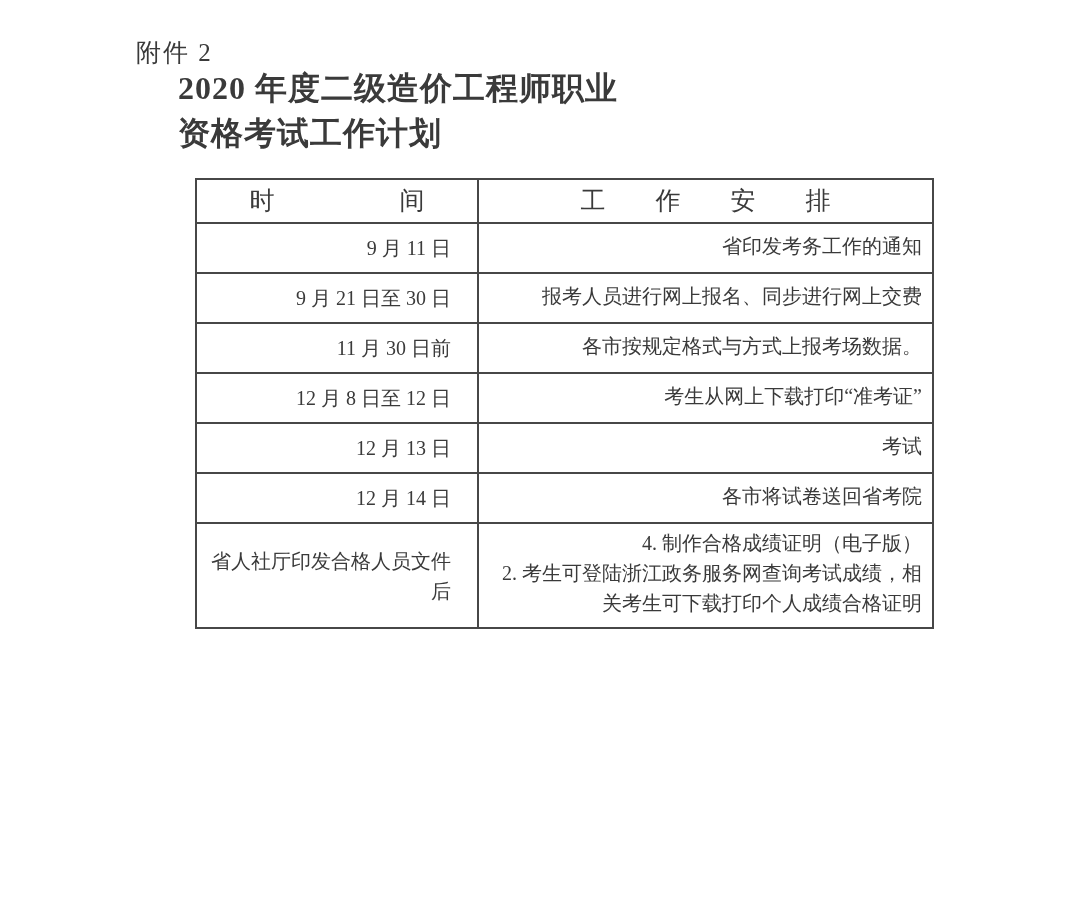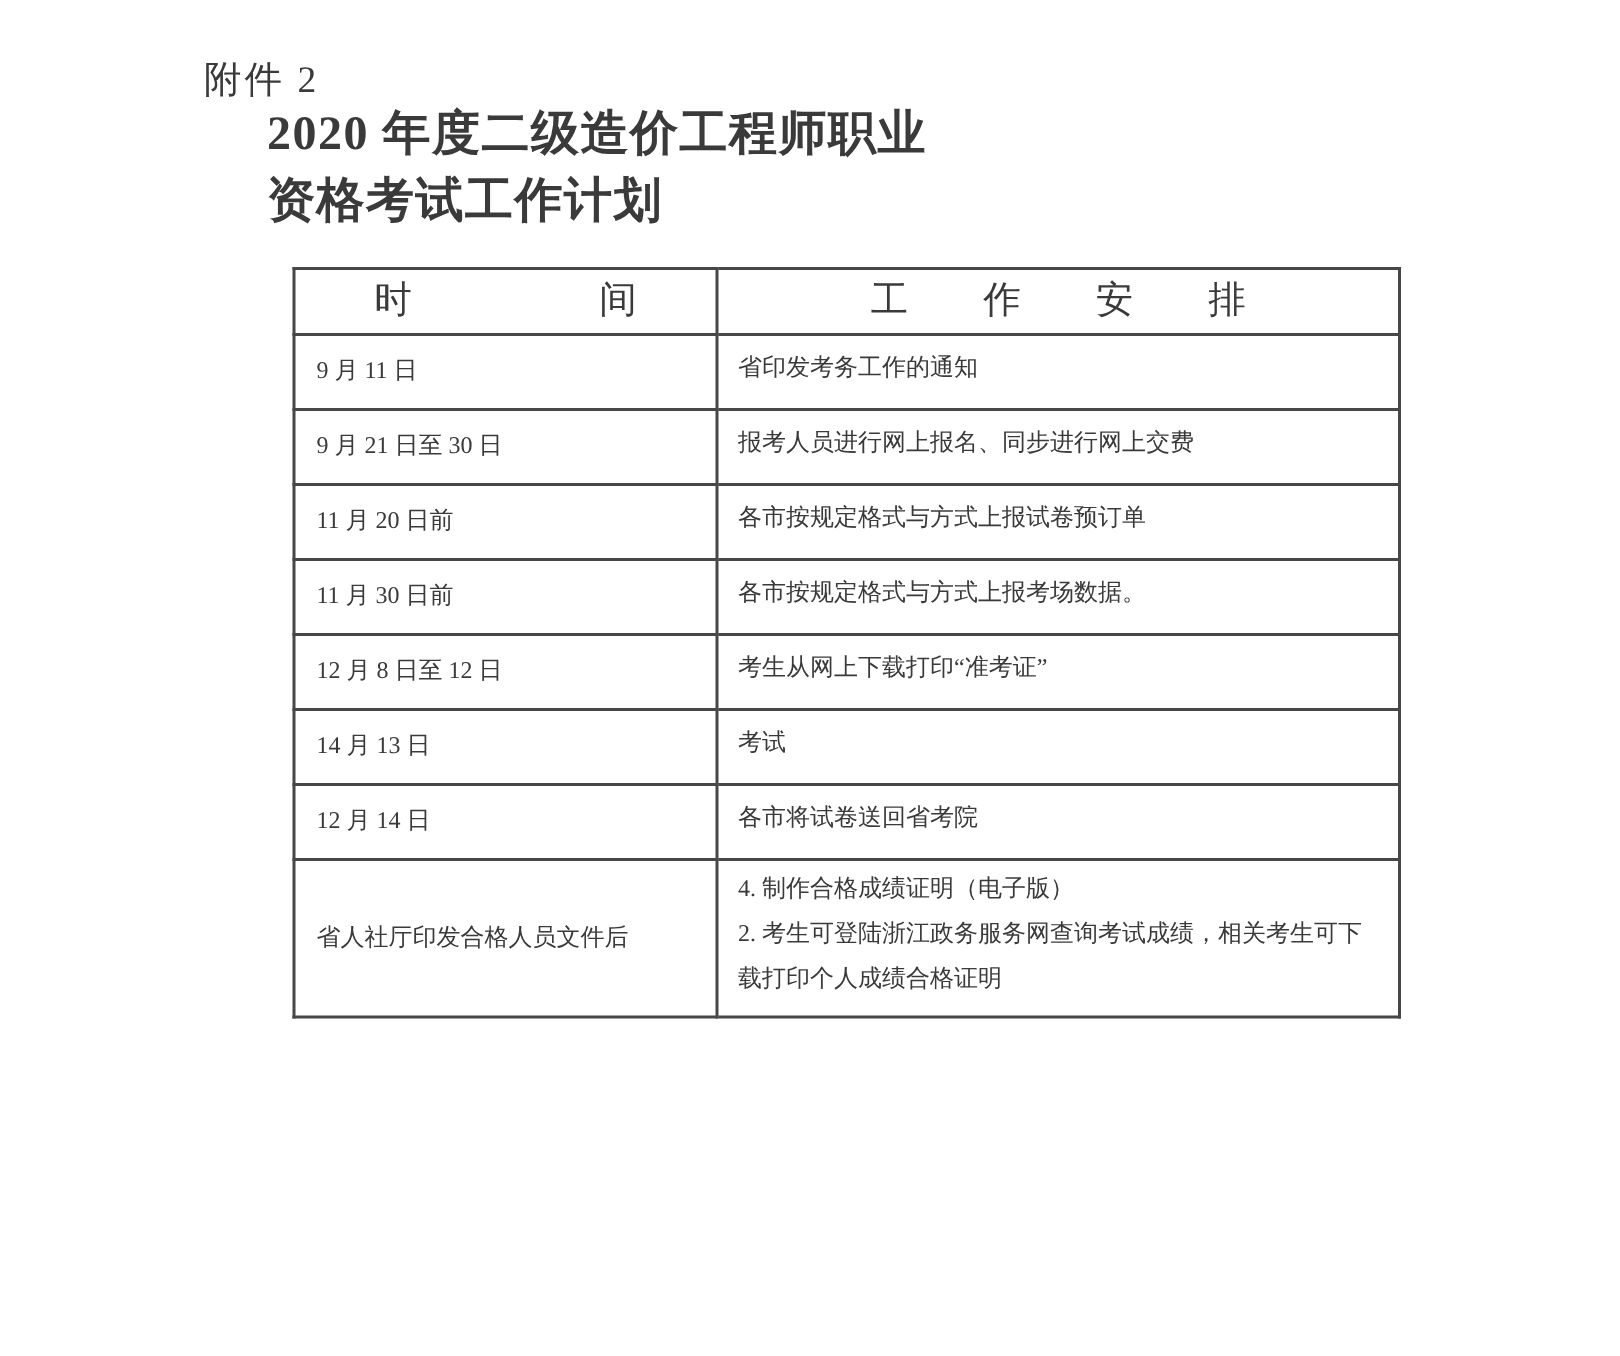--- a/index.html
+++ b/index.html
@@ -38,24 +38,24 @@
     top: 178px;
     width: 737px;
     border-collapse: collapse;
     table-layout: fixed;
   }
   table.work-plan col.col-time { width: 282px; }
   table.work-plan col.col-work { width: 455px; }
   table.work-plan th,
   table.work-plan td {
     border: 2px solid #474747;
-    font-size: 16px;
+    font-size: 20px;
     line-height: 30px;
     vertical-align: middle;
-    text-align: left;
+    text-align: right;
     font-weight: normal;
   }
   table.work-plan th {
     font-size: 25px;
     text-align: center;
     padding: 6px 8px;
   }
   td.time-cell {
     padding: 9px 26px 9px 14px;
   }
@@ -94,39 +94,33 @@
           <div class="work-item">省印发考务工作的通知</div>
         </td>
       </tr>
       <tr>
         <td class="time-cell">9 月 21 日至 30 日</td>
         <td class="work-cell">
           <div class="work-item">报考人员进行网上报名、同步进行网上交费</div>
         </td>
       </tr>
       <tr>
-        <td class="time-cell">11 月 20 日前</td>
-        <td class="work-cell">
-          <div class="work-item">各市按规定格式与方式上报试卷预订单</div>
-        </td>
-      </tr>
-      <tr>
         <td class="time-cell">11 月 30 日前</td>
         <td class="work-cell">
           <div class="work-item">各市按规定格式与方式上报考场数据。</div>
         </td>
       </tr>
       <tr>
         <td class="time-cell">12 月 8 日至 12 日</td>
         <td class="work-cell">
           <div class="work-item">考生从网上下载打印“准考证”</div>
         </td>
       </tr>
       <tr>
-        <td class="time-cell">14 月 13 日</td>
+        <td class="time-cell">12 月 13 日</td>
         <td class="work-cell">
           <div class="work-item">考试</div>
         </td>
       </tr>
       <tr>
         <td class="time-cell">12 月 14 日</td>
         <td class="work-cell">
           <div class="work-item">各市将试卷送回省考院</div>
         </td>
       </tr>

